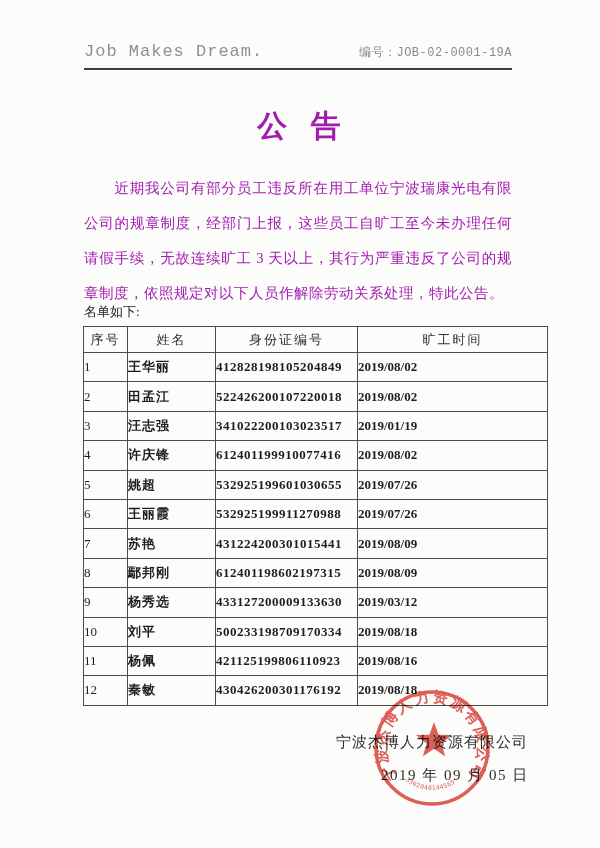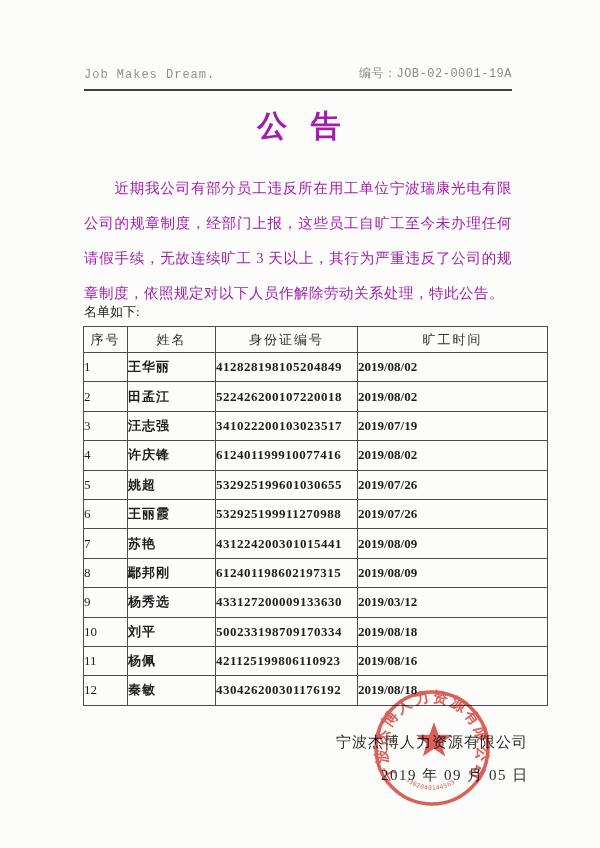--- a/index.html
+++ b/index.html
@@ -12,21 +12,21 @@
     overflow:hidden;
   }
   .header{
     position:absolute;left:84px;top:42px;width:428px;
     border-bottom:2px solid #3e3e3e;
     padding-bottom:7px;
     display:flex;justify-content:space-between;align-items:flex-end;
   }
   .slogan{
     font-family:"Liberation Mono", monospace;
-    font-size:12px;color:#8f8f8f;letter-spacing:1px;margin-top:26px;
+    font-size:17px;color:#8f8f8f;letter-spacing:1px;
   }
   .doc-number{
     font-family:"Liberation Mono", monospace;
     font-size:12px;color:#8a8a8a;letter-spacing:0.5px;
   }
   .title{
     position:absolute;left:0;top:106px;width:600px;
     text-align:center;
     font-size:30px;font-weight:bold;color:#a21caf;
     word-spacing:12px;letter-spacing:2px;
@@ -119,21 +119,21 @@
         <tr>
           <td>2</td>
           <td>田孟江</td>
           <td>522426200107220018</td>
           <td>2019/08/02</td>
         </tr>
         <tr>
           <td>3</td>
           <td>汪志强</td>
           <td>341022200103023517</td>
-          <td>2019/07/19</td>
+          <td>2019/01/19</td>
         </tr>
         <tr>
           <td>4</td>
           <td>许庆锋</td>
           <td>612401199910077416</td>
           <td>2019/08/02</td>
         </tr>
         <tr>
           <td>5</td>
           <td>姚超</td>

